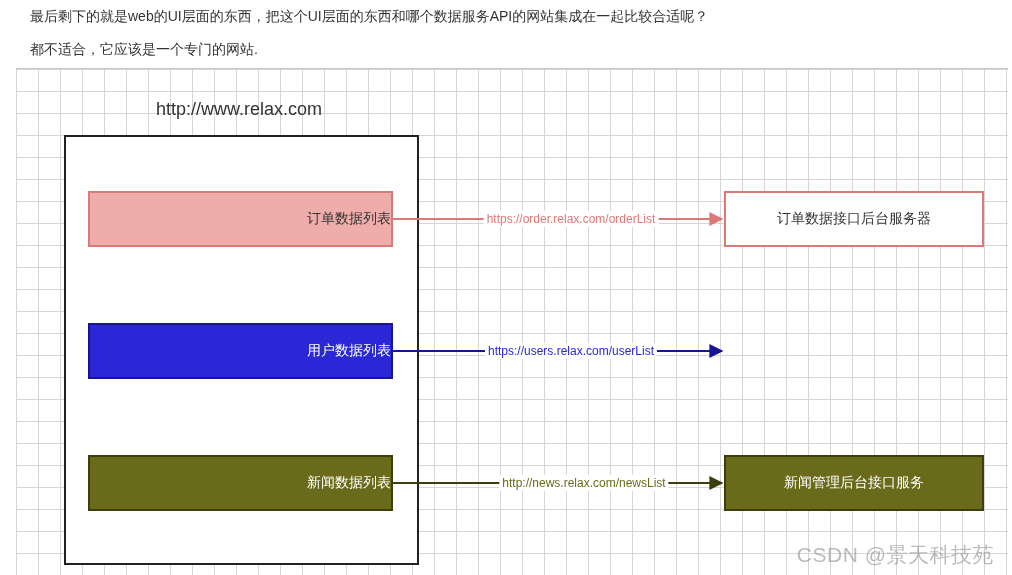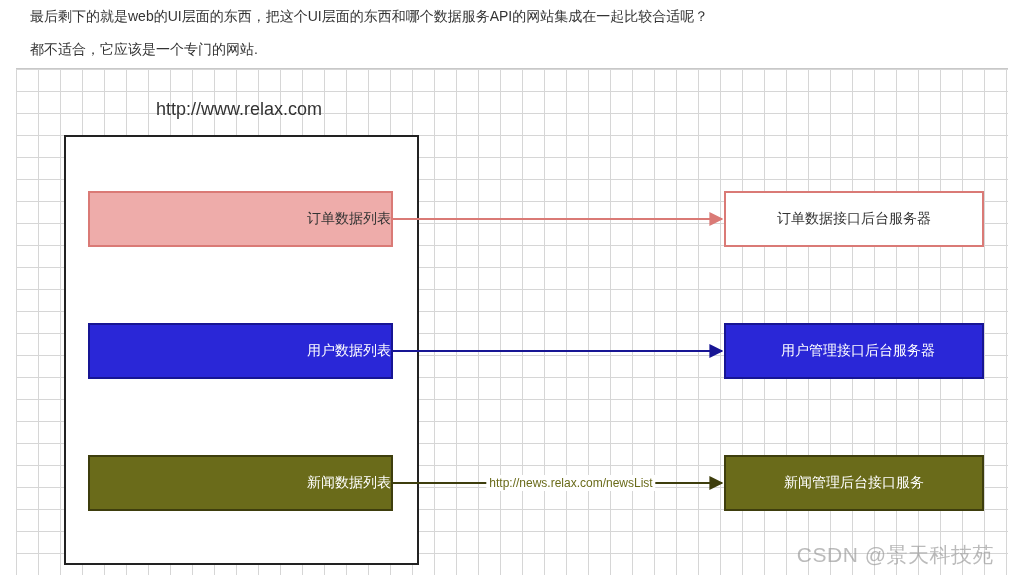--- a/index.html
+++ b/index.html
@@ -72,21 +72,21 @@
       position: absolute;
       font-size: 12px;
       font-family: Arial, sans-serif;
       background: none;
       transform: translate(-50%, -50%);
       white-space: nowrap;
       padding: 1px 3px;
     }
     .lbl1 { left: 555px; top: 150px; color: #da7a76; background: #fff; }
     .lbl2 { left: 555px; top: 282px; color: #2a27d7; background: #fff; }
-    .lbl3 { left: 555px; top: 414px; color: #6a6b1a; background: #fff; text-align: center; }
+    .lbl3 { left: 568px; top: 414px; color: #6a6b1a; background: #fff; text-align: center; }
 
     .watermark {
       position: absolute;
       right: 14px; bottom: 6px;
       font-size: 21px;
       color: rgba(150,150,150,0.65);
       letter-spacing: 0.5px;
       font-family: Arial, "Microsoft YaHei", sans-serif;
       pointer-events: none;
     }
@@ -108,23 +108,20 @@
   <div class="node node-left pink-fill row1-y">
     <span>订单数据列表</span>
   </div>
   <div class="node node-right pink-stroke row1-y">
     <span>订单数据接口后台服务器</span>
   </div>
 
   <div class="node node-left blue-fill row2-y">
     <span>用户数据列表</span>
   </div>
-  <div class="node node-right blue-fill row2-y">
-    <span>用户管理接口后台服务器</span>
-  </div>
 
   <div class="node node-left olive-fill row3-y">
     <span>新闻数据列表</span>
   </div>
   <div class="node node-right olive-fill row3-y">
     <span>新闻管理后台接口服务</span>
   </div>
 
   <svg class="diagram-svg">
     <defs>
@@ -136,16 +133,18 @@
       </marker>
       <marker id="arr-olive" viewBox="0 0 10 10" refX="9" refY="5" markerWidth="7" markerHeight="7" orient="auto">
         <path d="M 0 0 L 10 5 L 0 10 z" fill="#3e3e0d"></path>
       </marker>
     </defs>
     <line x1="377" y1="150" x2="706" y2="150" stroke="#da7a76" stroke-width="2" marker-end="url(#arr-pink)"></line>
     <line x1="377" y1="282" x2="706" y2="282" stroke="#171594" stroke-width="2" marker-end="url(#arr-blue)"></line>
     <line x1="377" y1="414" x2="706" y2="414" stroke="#3e3e0d" stroke-width="2" marker-end="url(#arr-olive)"></line>
   </svg>
 
+  <div class="conn-label lbl1">https://order.relax.com/orderList</div>
+  <div class="conn-label lbl2">https://users.relax.com/userList</div>
   <div class="conn-label lbl3">http://news.relax.com/newsList</div>
 
   <div class="watermark">CSDN @景天科技苑</div>
 </div>
 
 </body></html>

